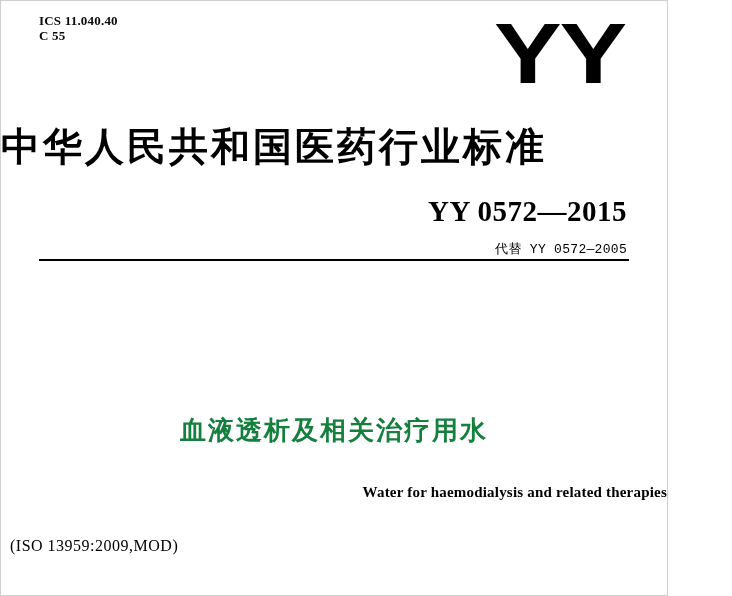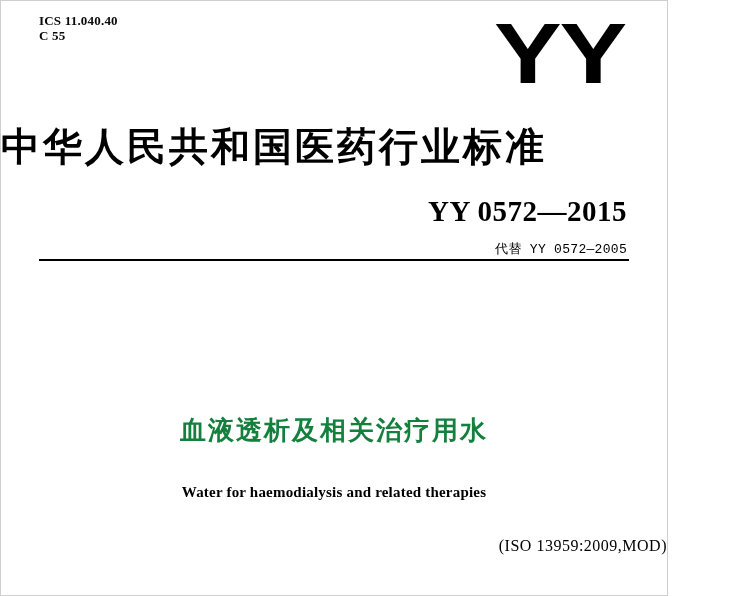--- a/index.html
+++ b/index.html
@@ -113,34 +113,34 @@
     font-size: 26px;
     line-height: 34px;
     letter-spacing: 2px;
     color: #15803d;
   }
   .doc-title-en {
     position: absolute;
     left: 0;
     right: 0;
     top: 481px;
-    text-align: center;
+    text-align: right;
     font-family: "Liberation Serif", serif;
     font-weight: bold;
     font-size: 15px;
     line-height: 20px;
     letter-spacing: 0.2px;
     color: #000000;
   }
   .doc-ref {
     position: absolute;
     left: 0;
     right: 0;
     top: 534px;
-    text-align: right;
+    text-align: left;
     font-family: "Liberation Serif", serif;
     font-size: 16px;
     line-height: 22px;
     letter-spacing: 0.5px;
     color: #000000;
     padding-left: 9px;
   }
 </style>
 </head>
 <body>

